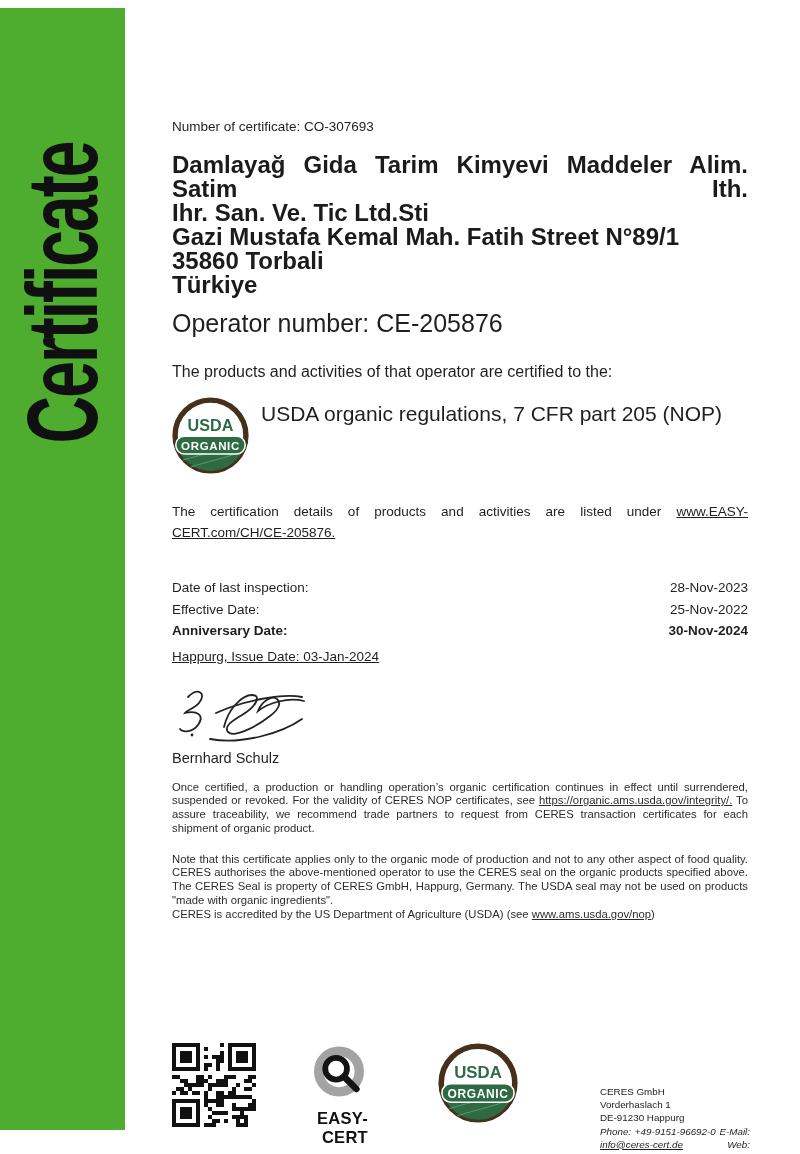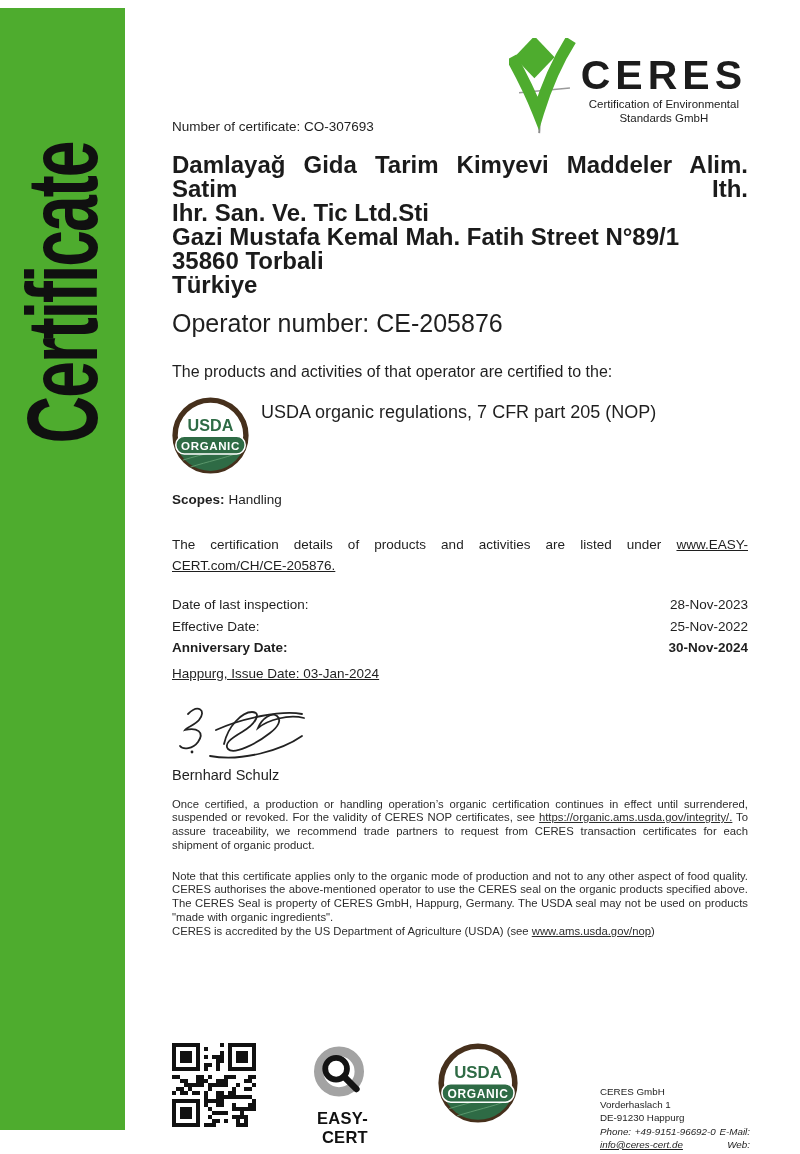--- a/index.html
+++ b/index.html
@@ -29,27 +29,27 @@
 
   
   .main{position:absolute;left:172px;top:0;width:576px;}
   .cert-number{margin:119px 0 0;font-size:13.5px;}
   .company{margin-top:19px;font-size:24px;font-weight:bold;line-height:24px;color:#1b1b1b;}
   .company .just{text-align:justify;text-align-last:justify;}
   .operator{margin-top:12px;font-size:25px;font-weight:normal;}
   .intro{margin-top:24px;font-size:16px;}
   .seal-row{margin-top:15px;display:flex;align-items:flex-start;}
   .seal-row .usda-seal{width:77px;height:77px;flex:0 0 auto;}
-  .regulation{margin-left:12px;margin-top:5px;font-size:18px;}
+  .regulation{margin-left:12px;margin-top:5px;font-size:21px;}
   .scopes{margin-top:18px;font-size:13.5px;}
   .scopes .lbl{font-weight:bold;}
   .scopes .val{margin-left:4px;}
   .details{margin-top:27px;font-size:13.5px;line-height:21px;text-align:justify;}
   .lnk{text-decoration:underline;cursor:pointer;}
-  .dates{margin-top:18px;}
+  .dates{margin-top:34px;}
   .date-row{display:flex;justify-content:space-between;font-size:13.5px;line-height:21.5px;}
   .date-row.bold{font-weight:bold;}
   .issue{margin-top:7px;font-size:13.5px;text-decoration:underline;}
   .signature{margin-top:8px;width:180px;height:58px;}
   .signer{font-size:14.5px;margin-top:3px;}
   .legal{margin-top:8px;font-size:11.3px;line-height:13.8px;text-align:justify;color:#2d2d2d;}
   .legal.second{margin-top:17px;}
 
   
   .qr{position:absolute;left:172px;top:1043px;width:84px;height:84px;}
@@ -68,35 +68,20 @@
 <body>
 
 <div class="page">
 
   <div class="sidebar">
     <div class="sidebar-rot">
       <span>Certificate</span>
     </div>
   </div>
 
-  <div class="logo">
-    <svg class="logo-mark" viewBox="0 0 72 100">
-      <path d="M10,57 L63,52" style="stroke:#9a9a9a" stroke-width="1.5" fill="none"></path>
-      <path d="M30,62 C31,75 32,88 31,99" style="stroke:#8a8a8a" stroke-width="2" fill="none"></path>
-      <path d="M2,20 C12,38 22,58 30,78 C38,52 50,24 64,2" style="stroke:var(--green)" stroke-width="12" fill="none"></path>
-      <polygon points="26,-2 47,20 26,42 5,20" style="fill:var(--green)"></polygon>
-    </svg>
-    <div class="logo-col">
-      <div class="logo-brand">CERES</div>
-      <div class="logo-cap">
-        <div>Certification of Environmental</div>
-        <div>Standards GmbH</div>
-      </div>
-    </div>
-  </div>
 
   <div class="main">
     <p class="cert-number">Number of certificate: CO-307693</p>
 
     <div class="company">
       <div class="just">Damlayağ Gida Tarim Kimyevi Maddeler Alim. Satim Ith.</div>
       <div>Ihr. San. Ve. Tic Ltd.Sti</div>
       <div>Gazi Mustafa Kemal Mah. Fatih Street N°89/1</div>
       <div>35860 Torbali</div>
       <div>Türkiye</div>
@@ -111,23 +96,20 @@
         <circle cx="50" cy="50" r="46" fill="#ffffff" style="stroke:var(--seal_brown)" stroke-width="7"></circle>
         <path d="M5.6,62 A46,46 0 0 0 94.4,62 Z" style="fill:var(--seal_green)"></path>
         <path d="M14,82 C40,74 70,68 90,61 M24,91 C46,84 70,79 84,73" stroke="#5E9A6F" stroke-width="1.2" fill="none"></path>
         <rect x="5" y="51" width="90" height="23" rx="11" style="fill:var(--seal_green)" stroke="#ffffff" stroke-width="2"></rect>
         <text x="50" y="44" text-anchor="middle" font-size="21" font-weight="bold" style="fill:var(--seal_green)">USDA</text>
         <text x="50" y="68.5" text-anchor="middle" font-size="15" font-weight="bold" fill="#ffffff" letter-spacing="0.8">ORGANIC</text>
       </svg>
       <div class="regulation">USDA organic regulations, 7 CFR part 205 (NOP)</div>
     </div>
 
-    <p class="scopes">
-      <span class="lbl">Scopes:</span><span class="val">Handling</span>
-    </p>
 
     <p class="details">
       <span>The certification details of products and activities are listed under </span><span class="lnk">www.EASY-CERT.com/CH/CE-205876.</span>
     </p>
 
     <div class="dates">
       <div class="date-row">
         <span>Date of last inspection:</span>
         <span>28-Nov-2023</span>
       </div>

